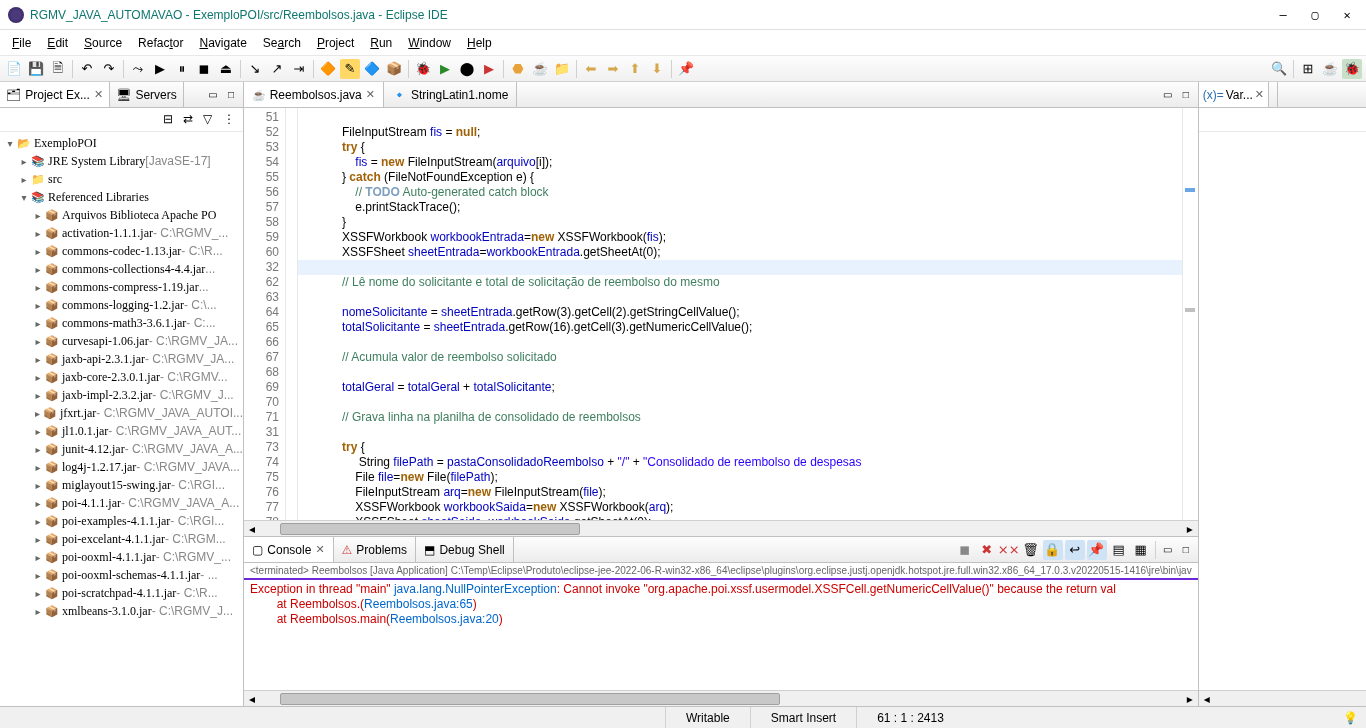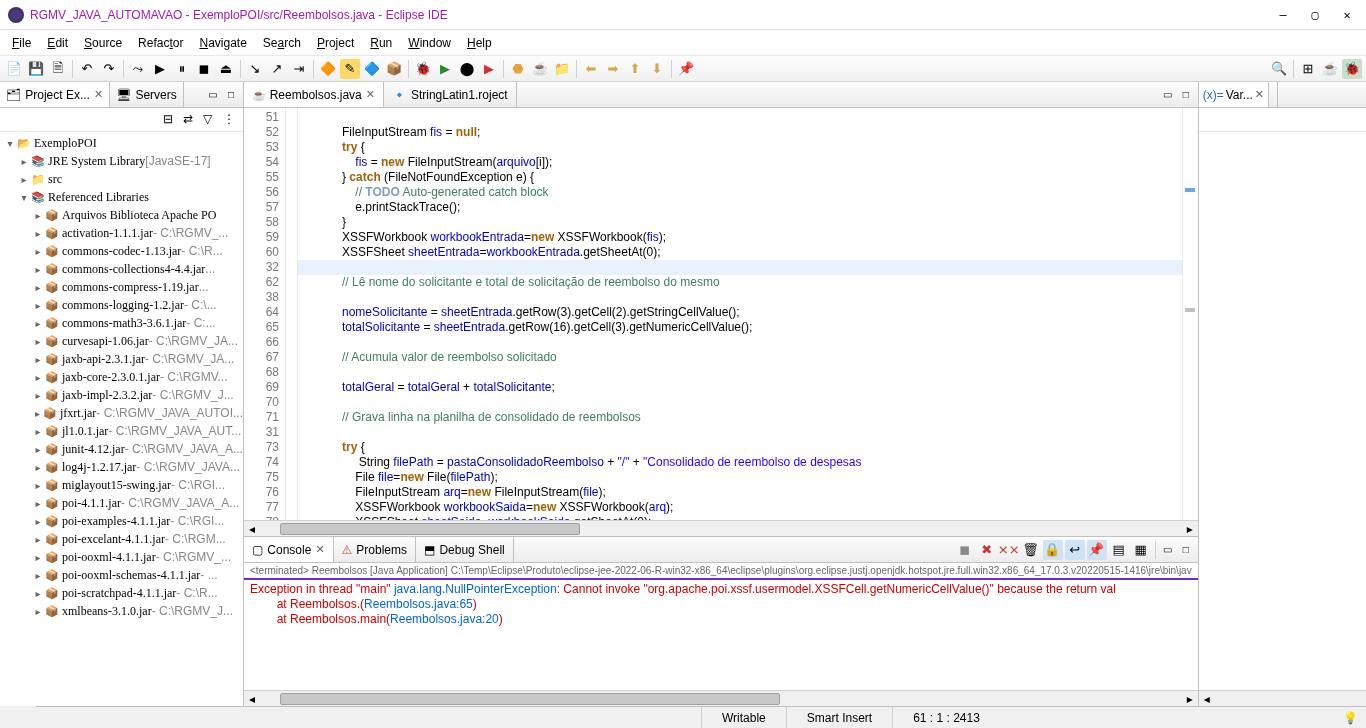--- a/index.html
+++ b/index.html
@@ -1,19 +1,19 @@
 <!DOCTYPE html>
 <html><head>
 <meta charset="utf-8">
 <style>
 * { margin: 0; padding: 0; box-sizing: border-box; font-family: "Segoe UI", Tahoma, sans-serif; font-size: 12px; }
 body { background: #f0f0f0; width: 1366px; height: 728px; overflow: hidden; display: flex; flex-direction: column; }
 .titlebar { height: 30px; background: #fff; display: flex; align-items: center; padding: 0 8px; border-bottom: 1px solid #e0e0e0; }
 .titlebar-icon { width: 16px; height: 16px; background: radial-gradient(circle, #4a3a7a 40%, #2a1a5a 100%); border-radius: 50%; margin-right: 6px; }
-.titlebar-text { flex: 1; color: #a21caf; }
+.titlebar-text { flex: 1; color: #0f766e; }
 .win-controls { display: flex; gap: 18px; margin-right: 4px; }
 .win-btn { width: 14px; height: 14px; display: flex; align-items: center; justify-content: center; color: #000; cursor: pointer; font-family: monospace; }
 .menubar { height: 26px; background: #fff; display: flex; align-items: center; padding: 0 4px; border-bottom: 1px solid #e8e8e8; }
 .menu-item { padding: 4px 8px; cursor: pointer; }
 .menu-item u { text-decoration: underline; }
 .toolbar { height: 26px; background: linear-gradient(#fdfdfd,#f0f0f0); display: flex; align-items: center; padding: 0 4px; border-bottom: 1px solid #d0d0d0; gap: 2px; }
 .tb-btn { width: 20px; height: 20px; display: flex; align-items: center; justify-content: center; cursor: pointer; border-radius: 2px; font-size: 13px; }
 .tb-sep { width: 1px; height: 18px; background: #d0d0d0; margin: 0 2px; }
 .workspace { flex: 1; display: flex; overflow: hidden; }
 .left-panel { width: 244px; display: flex; flex-direction: column; border-right: 1px solid #c0c0c0; background: #fff; }
@@ -57,21 +57,21 @@
 .console-header { padding: 2px 6px; color: #666; font-size: 10px; border-bottom: 2px solid #6d28d9; white-space:nowrap; overflow:hidden;}
 .console-body { flex: 1; overflow: auto; font-family: Consolas, monospace; font-size: 12px; line-height: 15px; padding: 2px 6px; white-space: pre; }
 .con-err { color: #cc0000; }
 .con-link { color: #0066cc; cursor: pointer; }
 .right-panel { width: 248px; display: flex; flex-direction: column; border-left: 1px solid #c0c0c0; background: #fff; }
 .right-tabs { height: 26px; display: flex; align-items: center; background: linear-gradient(#fdfdfd,#ececec); border-bottom: 1px solid #c0c0c0; }
 .rtab { display: flex; align-items: center; padding: 0 4px; height: 100%; border-right: 1px solid #c0c0c0; gap: 2px; cursor: pointer; font-size:11px;}
 .rtab.active { background: #fff; }
 .right-mini { height: 24px; display:flex; align-items:center; justify-content:flex-end; padding:0 4px; gap:4px; border-bottom:1px solid #e8e8e8;}
 .right-body { flex:1; }
-.statusbar { height: 22px; background: #f0f0f0; border-top: 1px solid #c0c0c0; display: flex; align-items: center; font-size: 11px; margin-left: 36px; }
+.statusbar { height: 22px; background: #f0f0f0; border-top: 1px solid #c0c0c0; display: flex; align-items: center; font-size: 11px; }
 .status-cell { padding: 0 20px; border-left: 1px solid #d0d0d0; height: 100%; display: flex; align-items: center; }
 .status-spacer { width: 665px; }
 .jar-icon::before { content:"📦"; font-size:11px;}
 .folder-icon::before { content:"📁"; font-size:11px;}
 .prj-icon::before { content:"📂"; font-size:11px; color:#d4a84b;}
 .java-icon::before { content:"☕"; font-size:11px;}
 .lib-icon::before { content:"📚"; font-size:11px;}
 .panel-controls { margin-left:auto; display:flex; gap:2px; padding-right:4px;}
 .pc-btn { width:16px; height:16px; cursor:pointer; font-size:10px; display:flex;align-items:center;justify-content:center;}
 </style>
@@ -336,42 +336,42 @@
 
   <div class="center-panel">
     <div class="editor-tabs">
       <div class="etab active">
         <span class="java-icon"></span>
         <span>Reembolsos.java</span>
         <span class="etab-close">✕</span>
       </div>
       <div class="etab">
         <span>🔹</span>
-        <span>StringLatin1.roject</span>
+        <span>StringLatin1.nome</span>
       </div>
       <div class="panel-controls">
         <span class="pc-btn">▭</span>
         <span class="pc-btn">□</span>
       </div>
     </div>
     <div class="editor-body">
       <div class="gutter" id="gutter">
           <div>51</div>
           <div>52</div>
           <div>53</div>
           <div>54</div>
           <div>55</div>
           <div>56</div>
           <div>57</div>
           <div>58</div>
           <div>59</div>
           <div>60</div>
           <div>32</div>
           <div>62</div>
-          <div>38</div>
+          <div>63</div>
           <div>64</div>
           <div>65</div>
           <div>66</div>
           <div>67</div>
           <div>68</div>
           <div>69</div>
           <div>70</div>
           <div>71</div>
           <div>31</div>
           <div>73</div>

